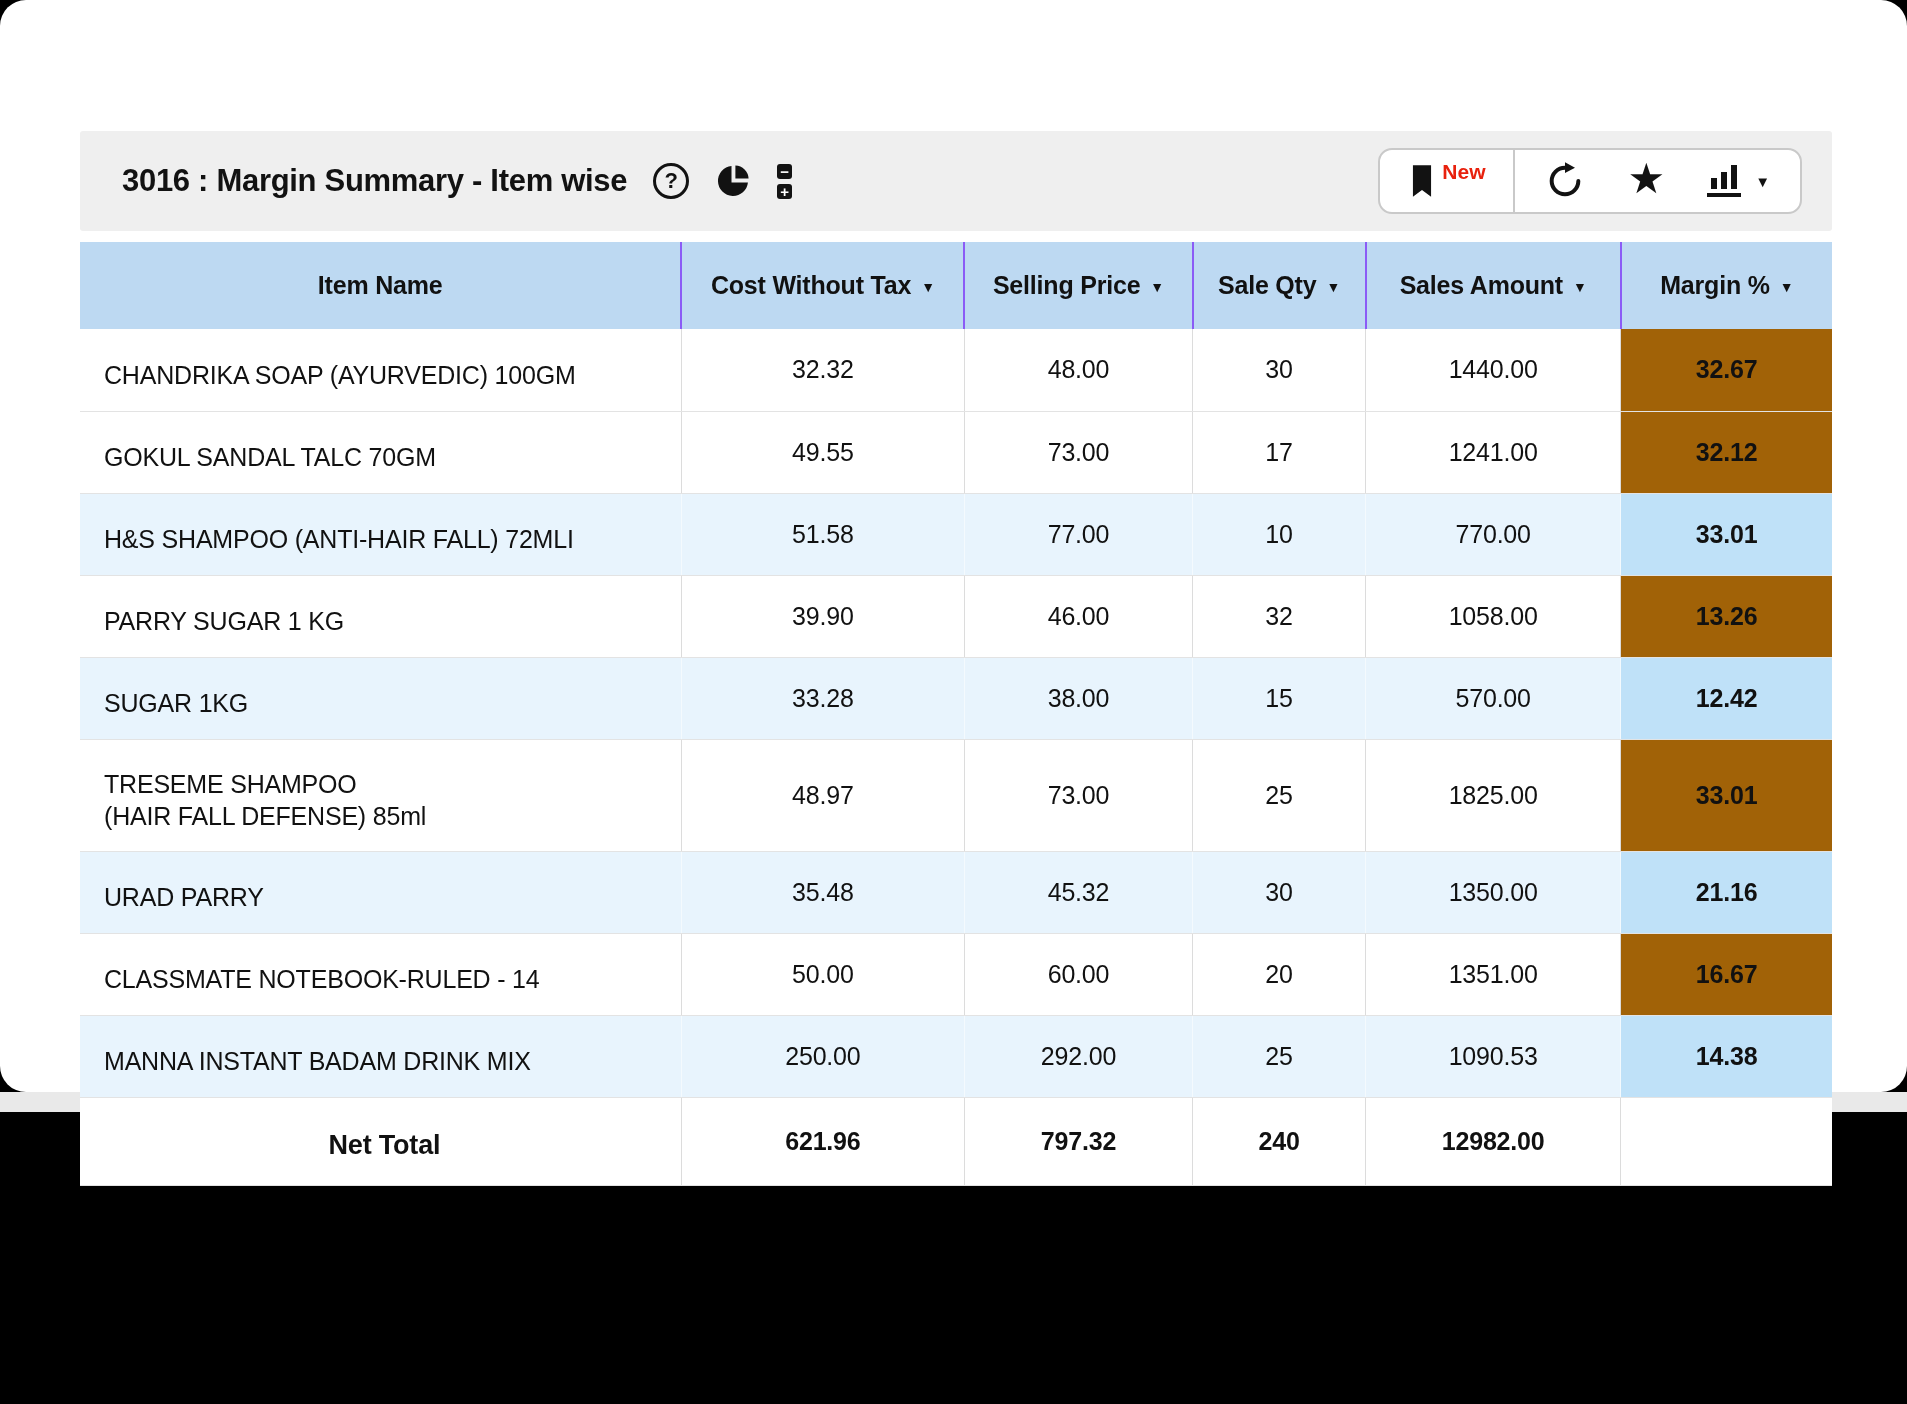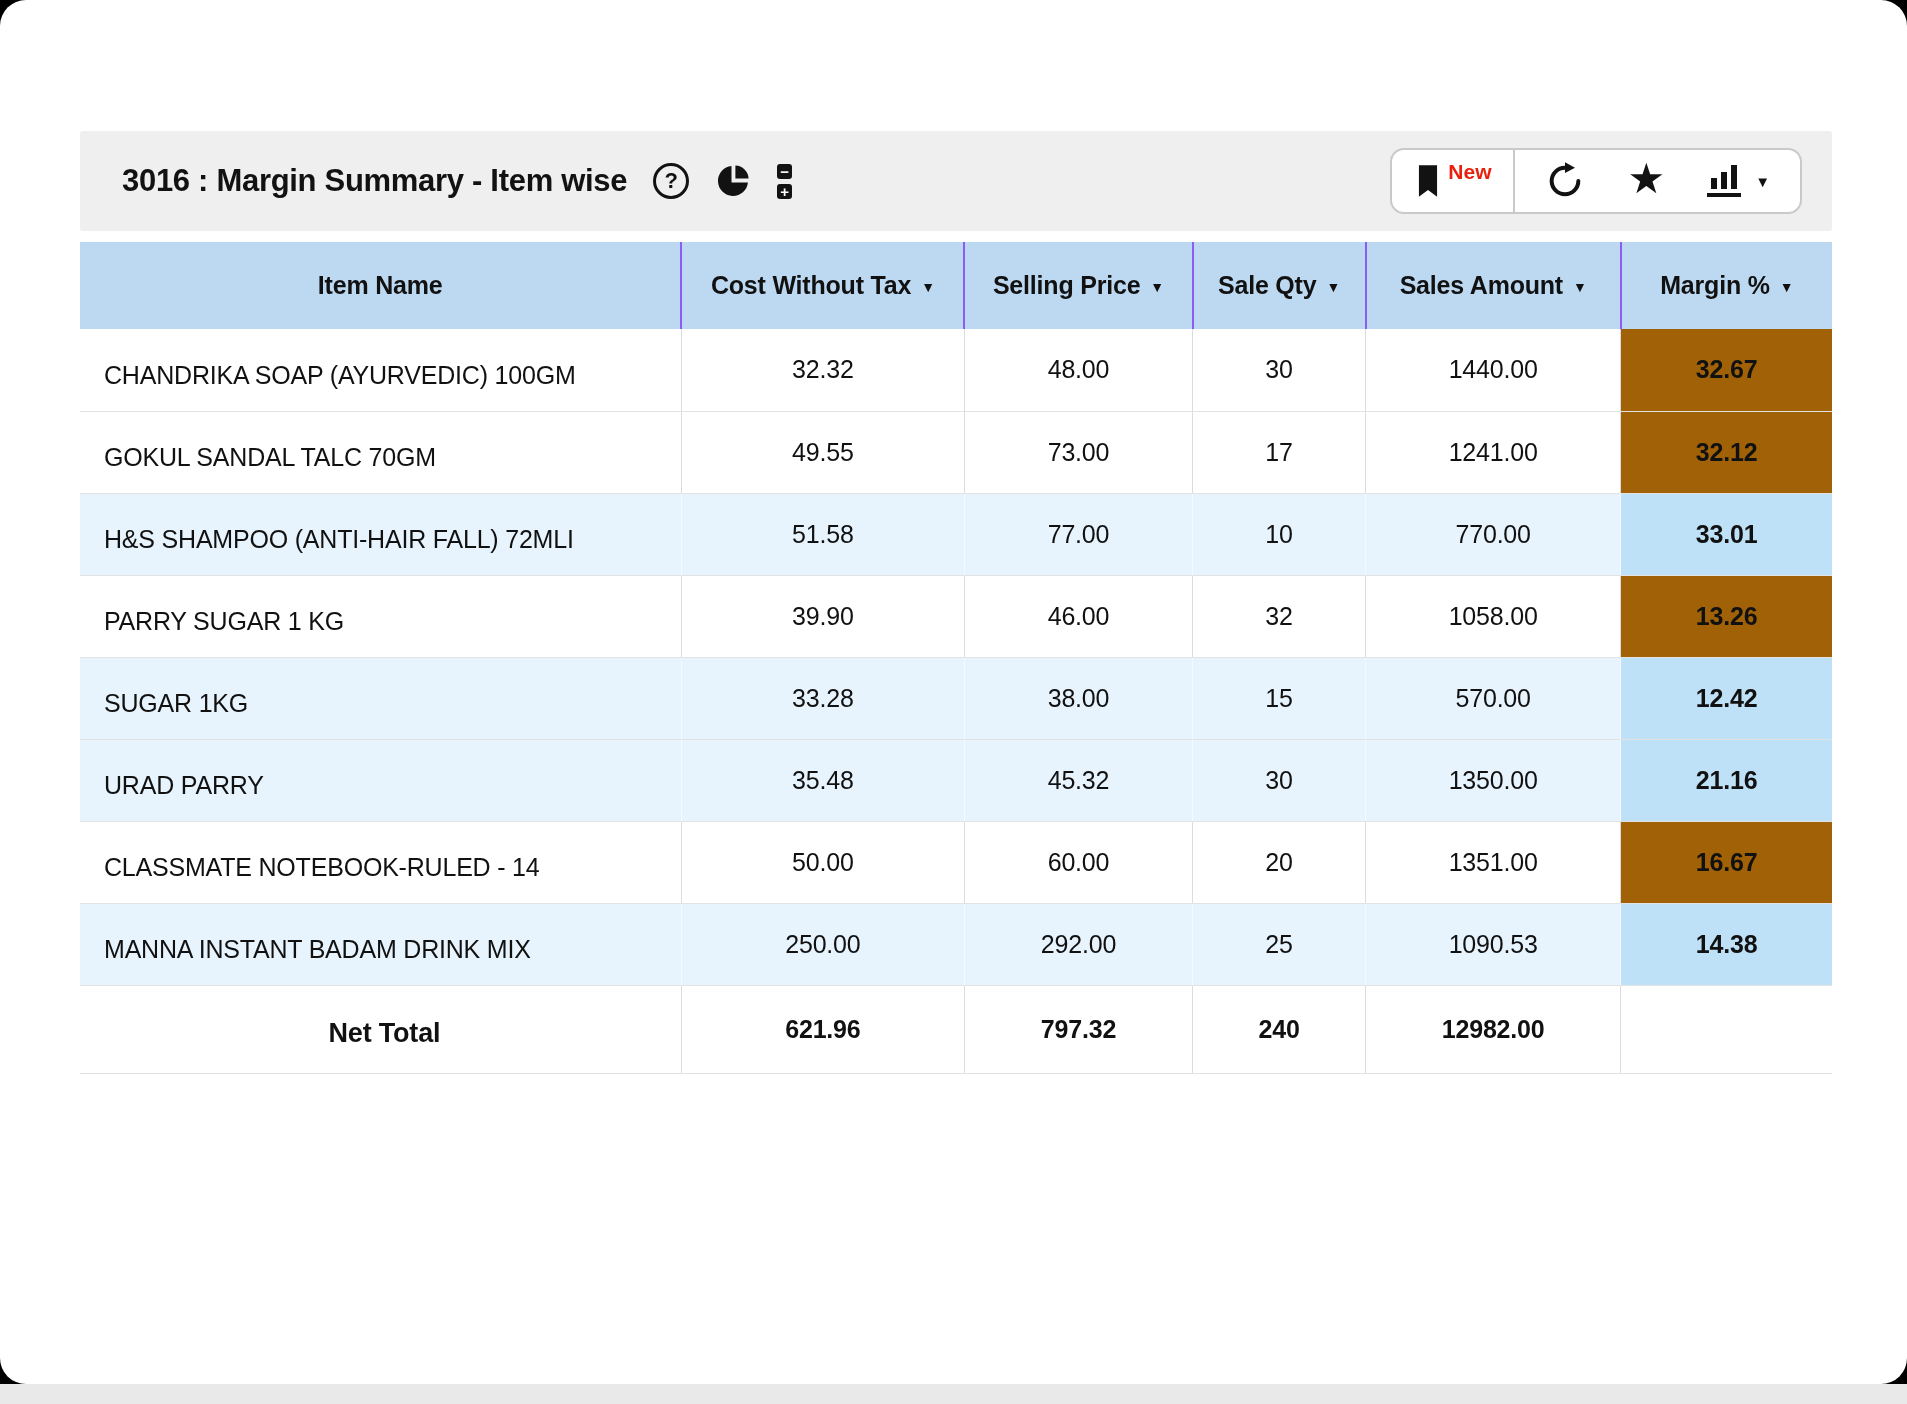--- a/index.html
+++ b/index.html
@@ -1,40 +1,40 @@
 <!DOCTYPE html>
 <html><head>
 <meta charset="utf-8">
 <style>
   * { margin: 0; padding: 0; box-sizing: border-box; }
   html, body { width: 1907px; height: 1404px; background: #000; overflow: hidden;
     font-family: "Liberation Sans", sans-serif; color: #111; }
 
-  .stage { position: relative; width: 1907px; height: 1404px; background: #000; }
+  .stage { position: relative; width: 1907px; height: 1112px; background: #000; }
   .bottom-strip { position: absolute; left: 0; right: 0; bottom: 0; height: 20px; background: #e9e9e9; }
   .card { position: absolute; left: 0; top: 0; right: 0; bottom: 20px; background: #fff; border-radius: 26px; }
 
   .content { position: absolute; left: 80px; top: 131px; width: 1752px; }
 
   
   .title-bar { height: 100px; background: #efefef; border-radius: 3px;
     display: flex; align-items: center; justify-content: space-between; padding: 0 30px 0 42px; }
   .title-left { display: flex; align-items: center; }
   .page-title { font-size: 31px; font-weight: 700; letter-spacing: -0.3px; color: #121212; }
   .tb-icon { margin-left: 26px; display: inline-flex; align-items: center; justify-content: center; cursor: pointer; }
   .help-circle { width: 36px; height: 36px; border: 3px solid #121212; border-radius: 50%;
     font-size: 22px; font-weight: 700; line-height: 1; }
   .grid-ico { display: grid; grid-template-columns: 15px 19px; grid-template-rows: 16px 16px; gap: 4px; }
   .grid-ico .cell { background: #121212; border-radius: 3px; color: #fff; display: flex;
     align-items: center; justify-content: center; font-size: 15px; font-weight: 700; line-height: 1; }
 
   
   .toolbar { display: flex; align-items: stretch; background: #fff; border: 2px solid #c9c9c9;
     border-radius: 14px; height: 66px; overflow: hidden; }
-  .toolbar-seg { display: flex; align-items: center; padding: 0 22px; }
+  .toolbar-seg { display: flex; align-items: center; padding: 0 28px; }
   .bookmark-seg { gap: 6px; cursor: pointer; }
   .new-label { color: #e8210d; font-weight: 700; font-size: 21px; transform: translateY(-9px); }
   .tb-divider { width: 2px; background: #c9c9c9; }
   .actions { gap: 42px; padding: 0 30px; }
   .action-btn { display: inline-flex; align-items: center; justify-content: center; cursor: pointer; background: none; border: none; }
   .star-glyph { font-size: 42px; line-height: 1; color: #121212; transform: translateY(-2px); }
   .chart-btn { gap: 14px; }
   .bars-wrap { display: flex; flex-direction: column; align-items: center; }
   .bars { display: flex; align-items: flex-end; gap: 4px; height: 24px; }
   .bars i { display: block; width: 6px; background: #121212; }
@@ -186,20 +186,29 @@
             <td class="margin-cell">13.26</td>
           </tr>
           <tr class="r-blue">
             <td class="item-cell">SUGAR 1KG</td>
             <td>33.28</td>
             <td>38.00</td>
             <td>15</td>
             <td>570.00</td>
             <td class="margin-cell">12.42</td>
           </tr>
+          <tr class="r-white row-tall">
+            <td class="item-cell">TRESEME SHAMPOO
+(HAIR FALL DEFENSE) 85ml</td>
+            <td>48.97</td>
+            <td>73.00</td>
+            <td>25</td>
+            <td>1825.00</td>
+            <td class="margin-cell">33.01</td>
+          </tr>
           <tr class="r-blue">
             <td class="item-cell">URAD PARRY</td>
             <td>35.48</td>
             <td>45.32</td>
             <td>30</td>
             <td>1350.00</td>
             <td class="margin-cell">21.16</td>
           </tr>
           <tr class="r-white">
             <td class="item-cell">CLASSMATE NOTEBOOK-RULED - 14</td>

